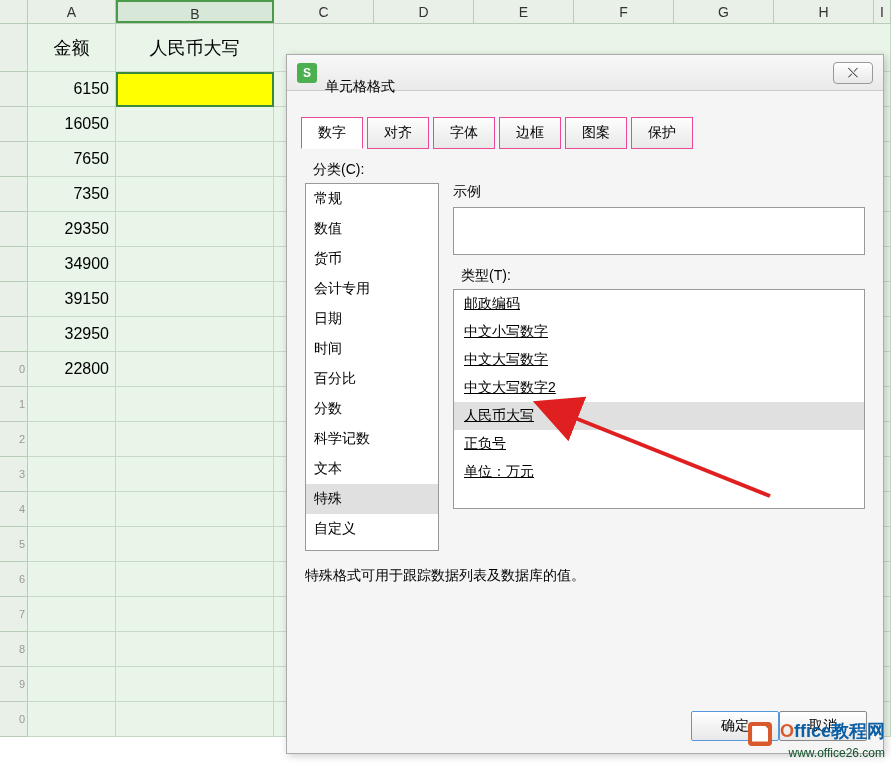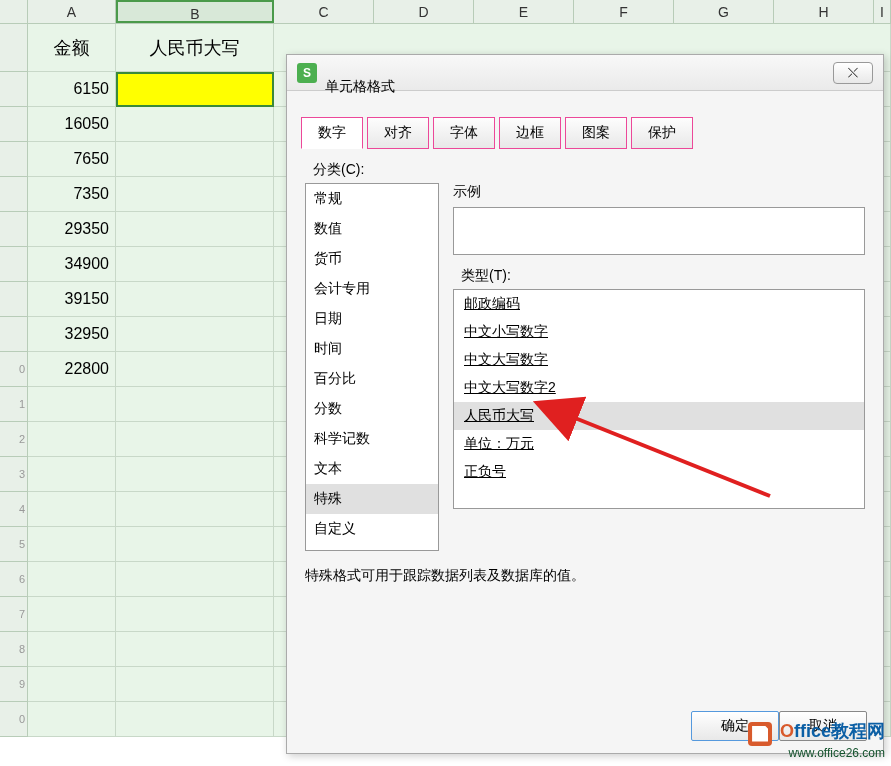--- a/index.html
+++ b/index.html
@@ -244,22 +244,22 @@
       <div class="right-col">
         <div class="example-legend">示例</div>
         <div class="example-box"></div>
         <div class="section-label">类型(T):</div>
         <div class="type-list">
           <div class="type-item">邮政编码</div>
           <div class="type-item">中文小写数字</div>
           <div class="type-item">中文大写数字</div>
           <div class="type-item">中文大写数字2</div>
           <div class="type-item highlighted">人民币大写</div>
+          <div class="type-item">正负号</div>
           <div class="type-item">单位：万元</div>
-          <div class="type-item">正负号</div>
         </div>
       </div>
     </div>
     <div class="description">特殊格式可用于跟踪数据列表及数据库的值。</div>
   </div>
   <div class="dialog-footer">
     <button class="dlg-btn primary">确定</button>
     <button class="dlg-btn">取消</button>
   </div>
 </div>

